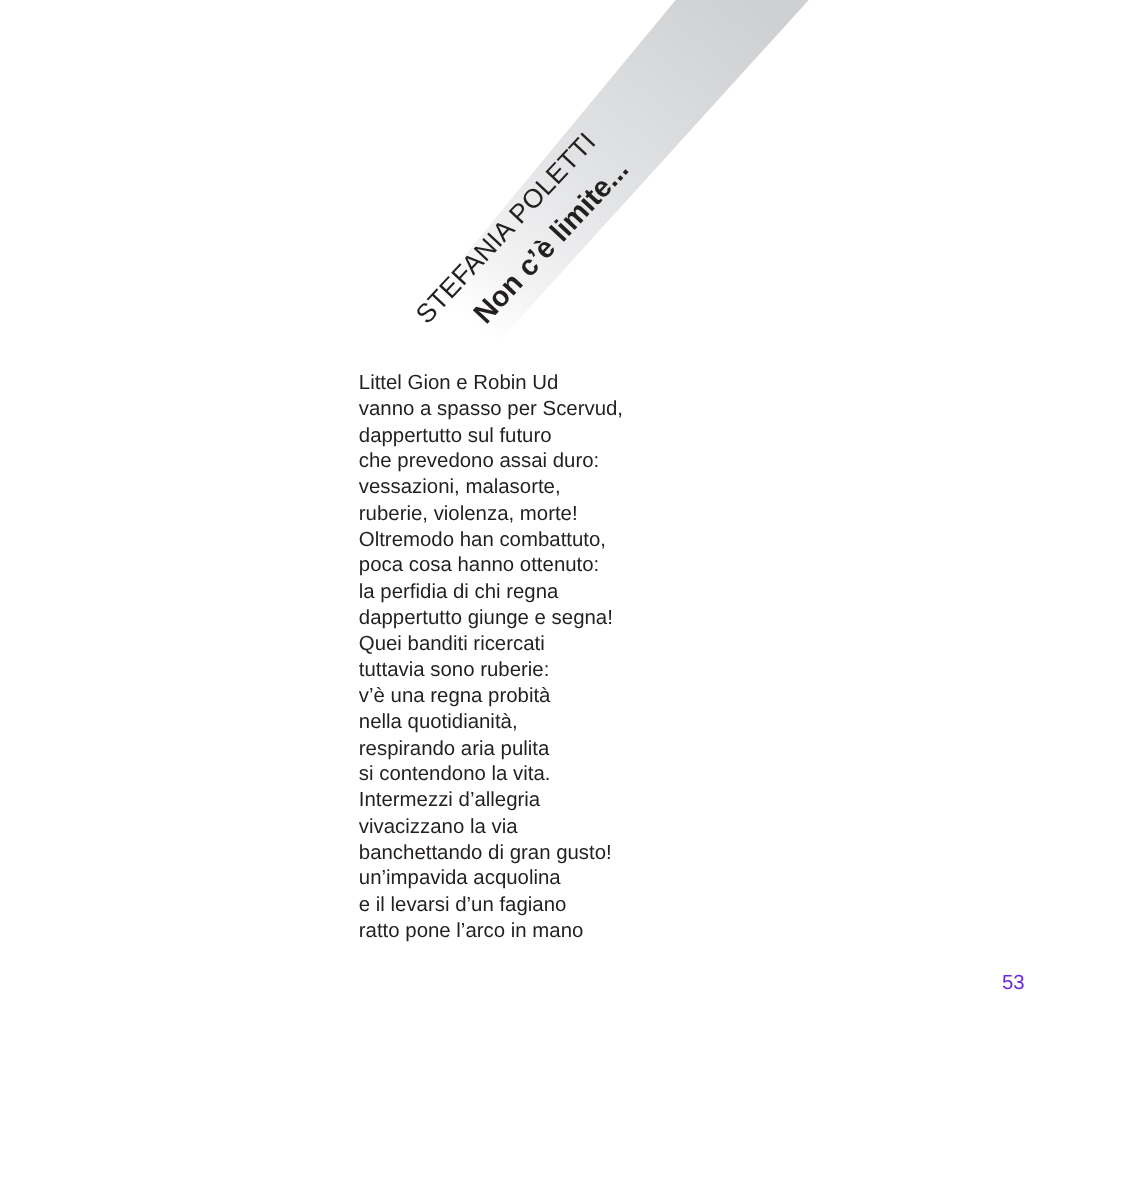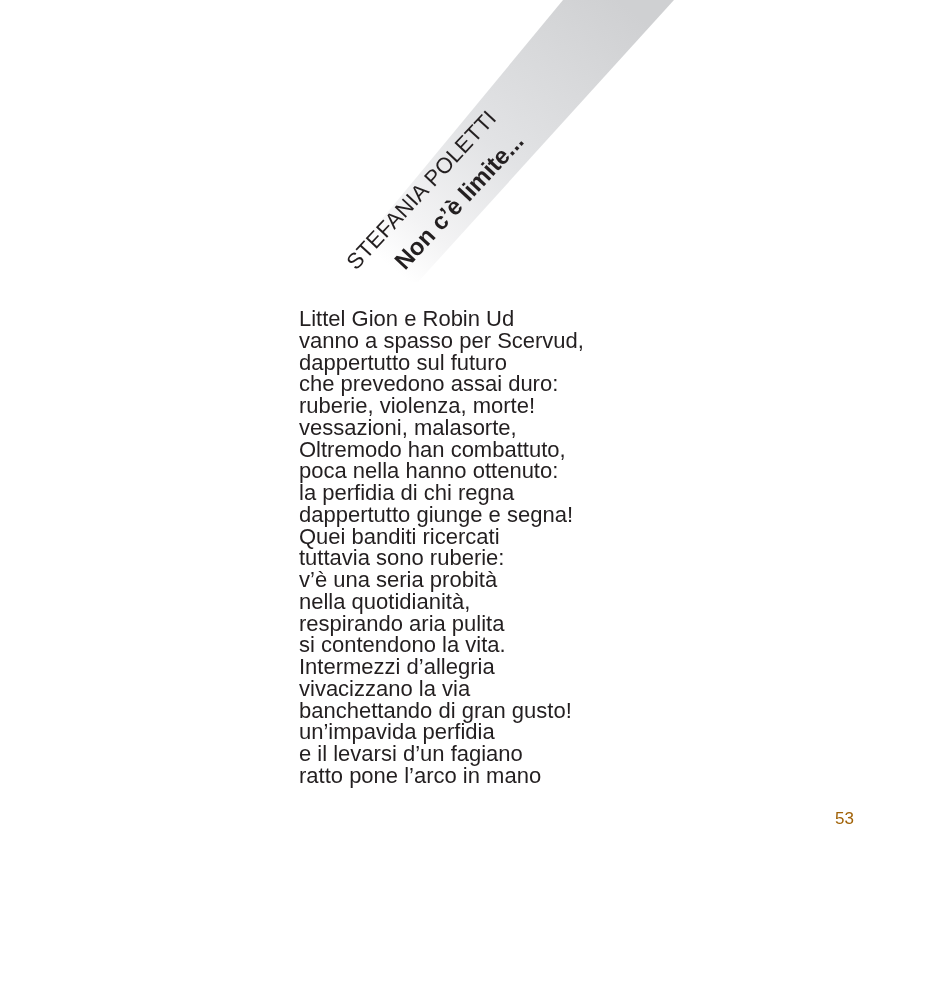--- a/index.html
+++ b/index.html
@@ -4,24 +4,24 @@
 <style>
   html, body { margin: 0; padding: 0; background: #ffffff; }
   body { width: 942px; height: 1000px; position: relative; overflow: hidden;
          font-family: "Liberation Sans", sans-serif; color: #231f20; }
   #page { position: absolute; left: 0; top: 0; width: 942px; height: 1000px; }
   #band { position: absolute; left: 0; top: 0; width: 942px; height: 300px; }
   .band-text { font-family: "Liberation Sans", sans-serif; fill: #231f20; }
   .author { font-size: 22px; font-weight: normal; letter-spacing: 0.3px; }
   .title { font-size: 24px; font-weight: bold; }
   #poem { position: absolute; left: 299px; top: 308px; margin: 0; padding: 0;
-          list-style: none; font-size: 22px; line-height: 21.75px; color: #231f20; }
+          list-style: none; font-size: 17px; line-height: 21.75px; color: #231f20; }
   #poem li { white-space: nowrap; }
   #page-number { position: absolute; left: 835px; top: 808px; font-size: 17px;
-                 line-height: 21px; color: #a16207; }
+                 line-height: 21px; color: #6d28d9; }
 </style>
 </head>
 <body>
 
 <div id="page">
 
   <svg id="band" viewBox="0 0 942 300" xmlns="http://www.w3.org/2000/svg">
     <defs>
       <linearGradient id="bandGrad" gradientUnits="userSpaceOnUse" x1="618" y1="0" x2="400" y2="275">
         <stop offset="0" stop-color="#cfd0d2"></stop>
@@ -37,35 +37,35 @@
     <g transform="translate(405,271) rotate(-47)">
       <text class="band-text title" x="0" y="0">Non c’è limite...</text>
     </g>
   </svg>
 
   <ul id="poem">
     <li>Littel Gion e Robin Ud</li>
     <li>vanno a spasso per Scervud,</li>
     <li>dappertutto sul futuro</li>
     <li>che prevedono assai duro:</li>
+    <li>vessazioni, malasorte,</li>
     <li>ruberie, violenza, morte!</li>
-    <li>vessazioni, malasorte,</li>
     <li>Oltremodo han combattuto,</li>
-    <li>poca nella hanno ottenuto:</li>
+    <li>poca cosa hanno ottenuto:</li>
     <li>la perfidia di chi regna</li>
     <li>dappertutto giunge e segna!</li>
     <li>Quei banditi ricercati</li>
     <li>tuttavia sono ruberie:</li>
-    <li>v’è una seria probità</li>
+    <li>v’è una regna probità</li>
     <li>nella quotidianità,</li>
     <li>respirando aria pulita</li>
     <li>si contendono la vita.</li>
     <li>Intermezzi d’allegria</li>
     <li>vivacizzano la via</li>
     <li>banchettando di gran gusto!</li>
-    <li>un’impavida perfidia</li>
+    <li>un’impavida acquolina</li>
     <li>e il levarsi d’un fagiano</li>
     <li>ratto pone l’arco in mano</li>
   </ul>
 
   <div id="page-number">53</div>
 
 </div>
 
 </body></html>

